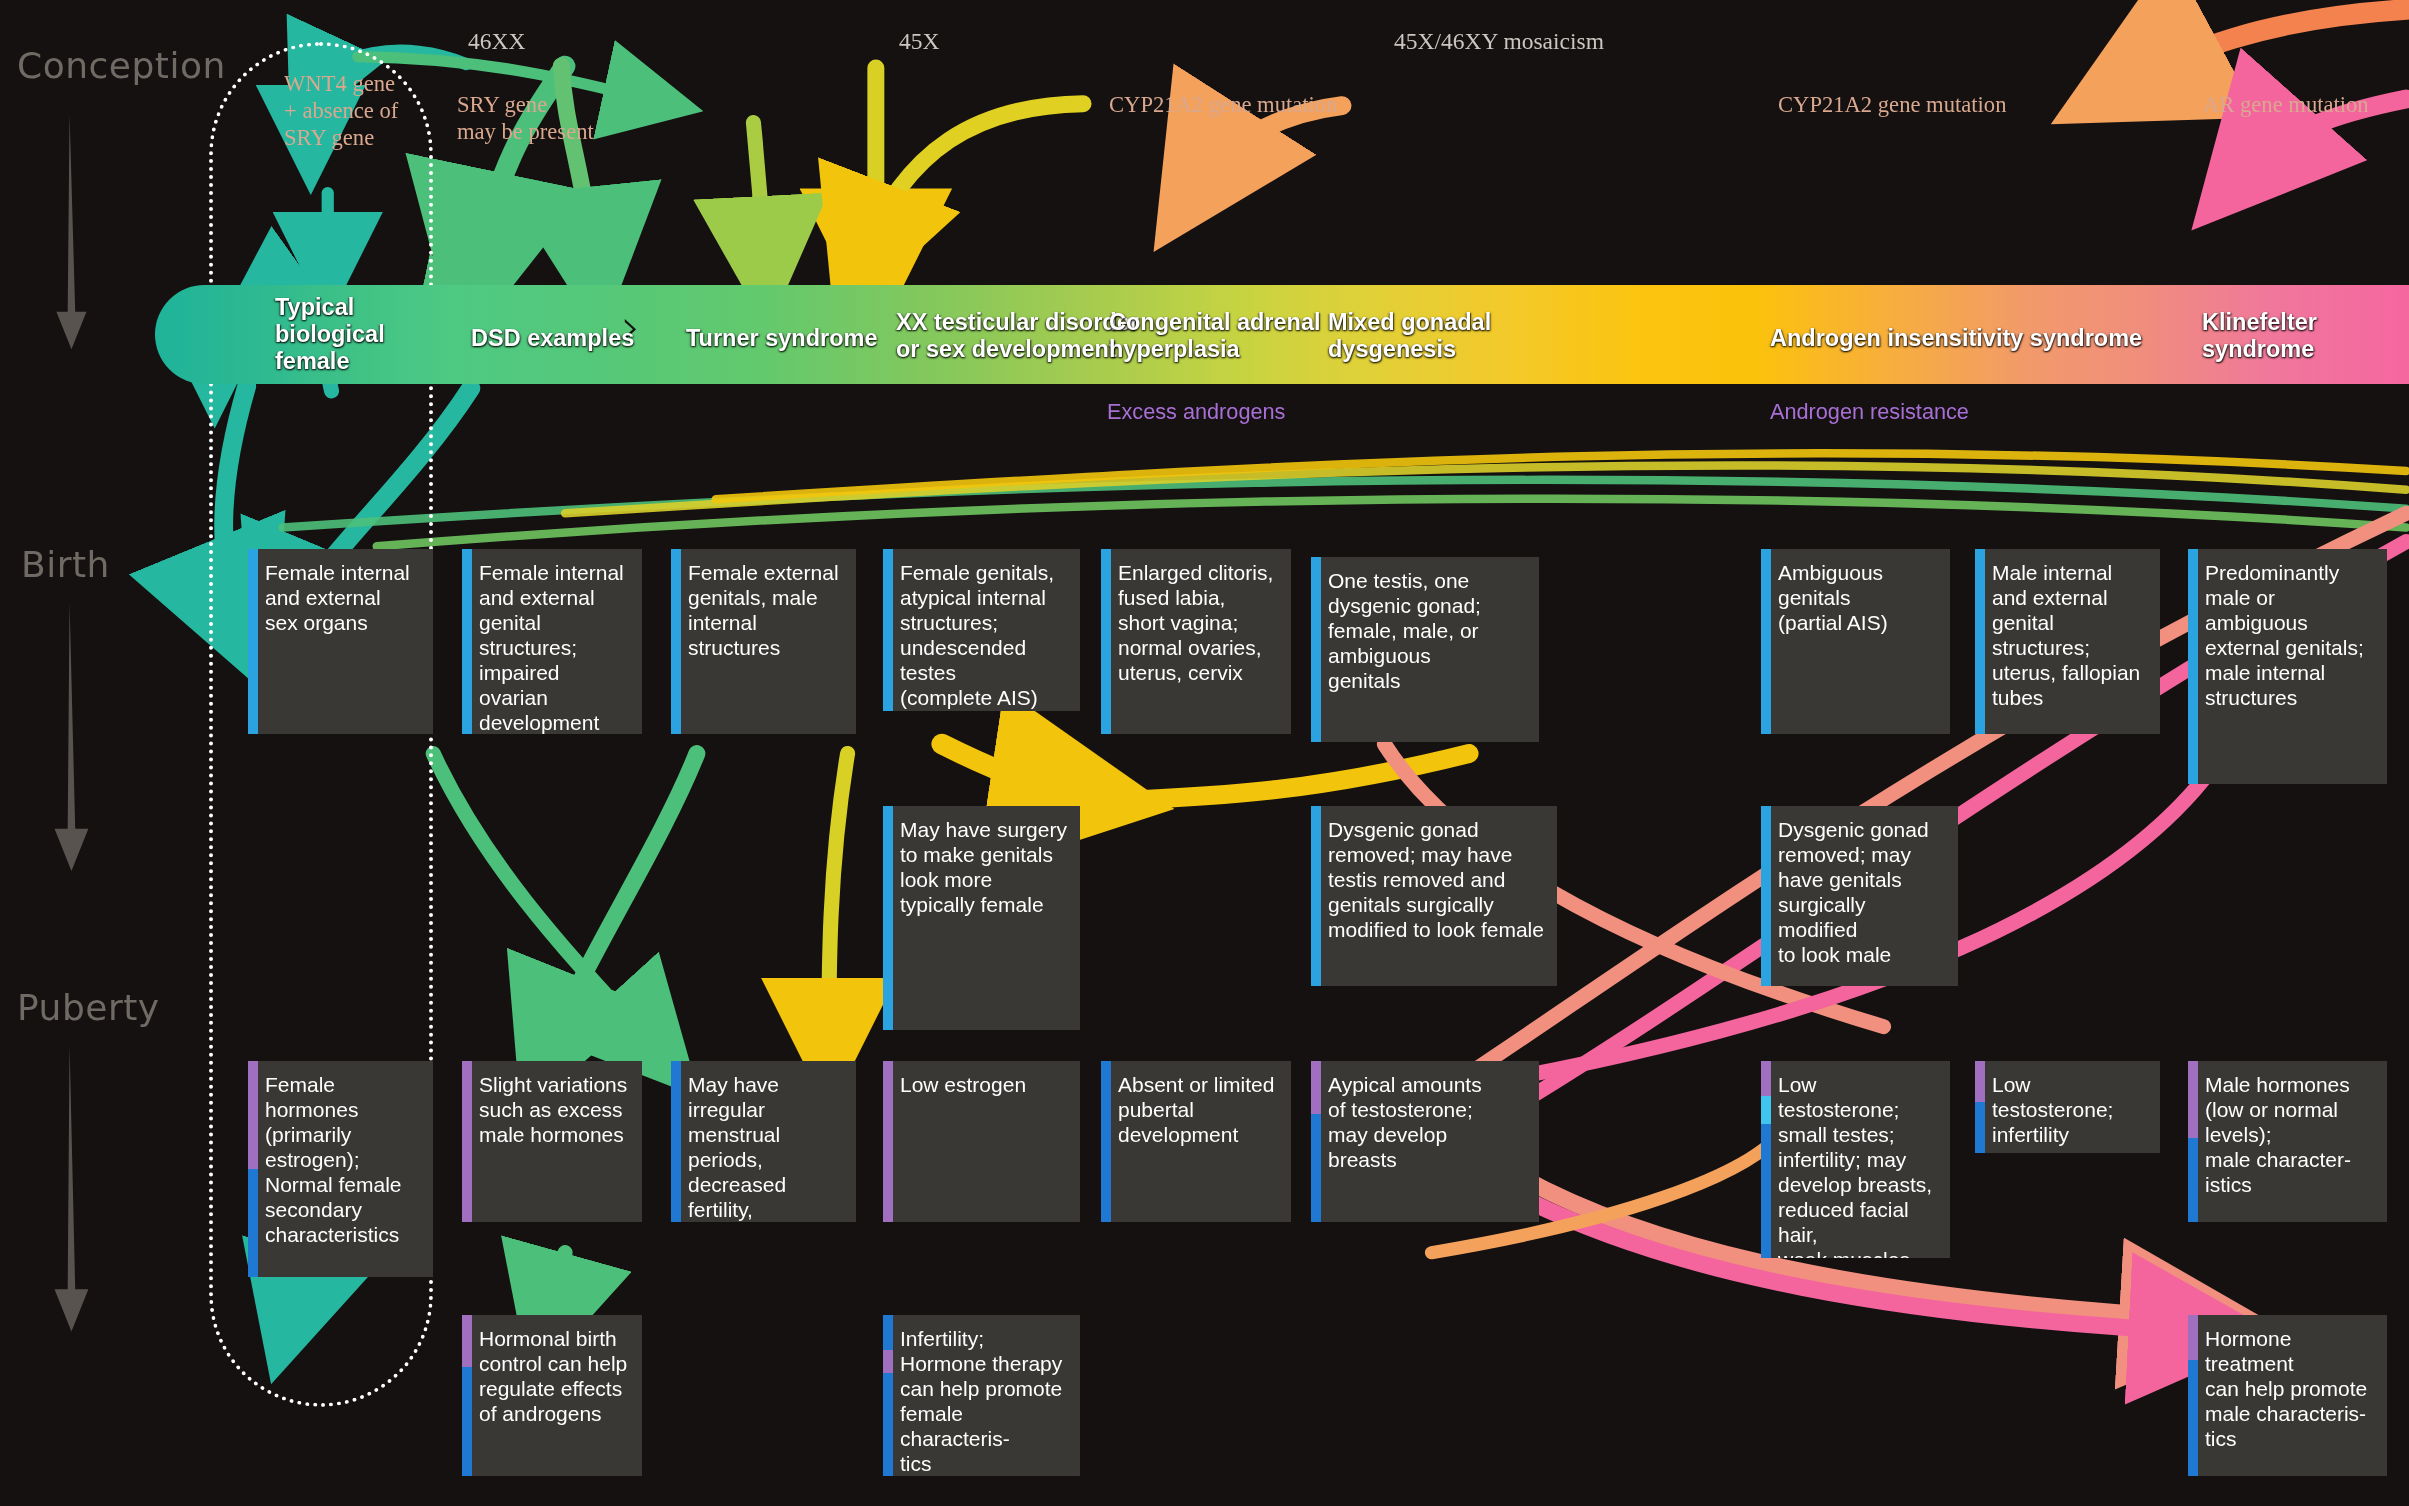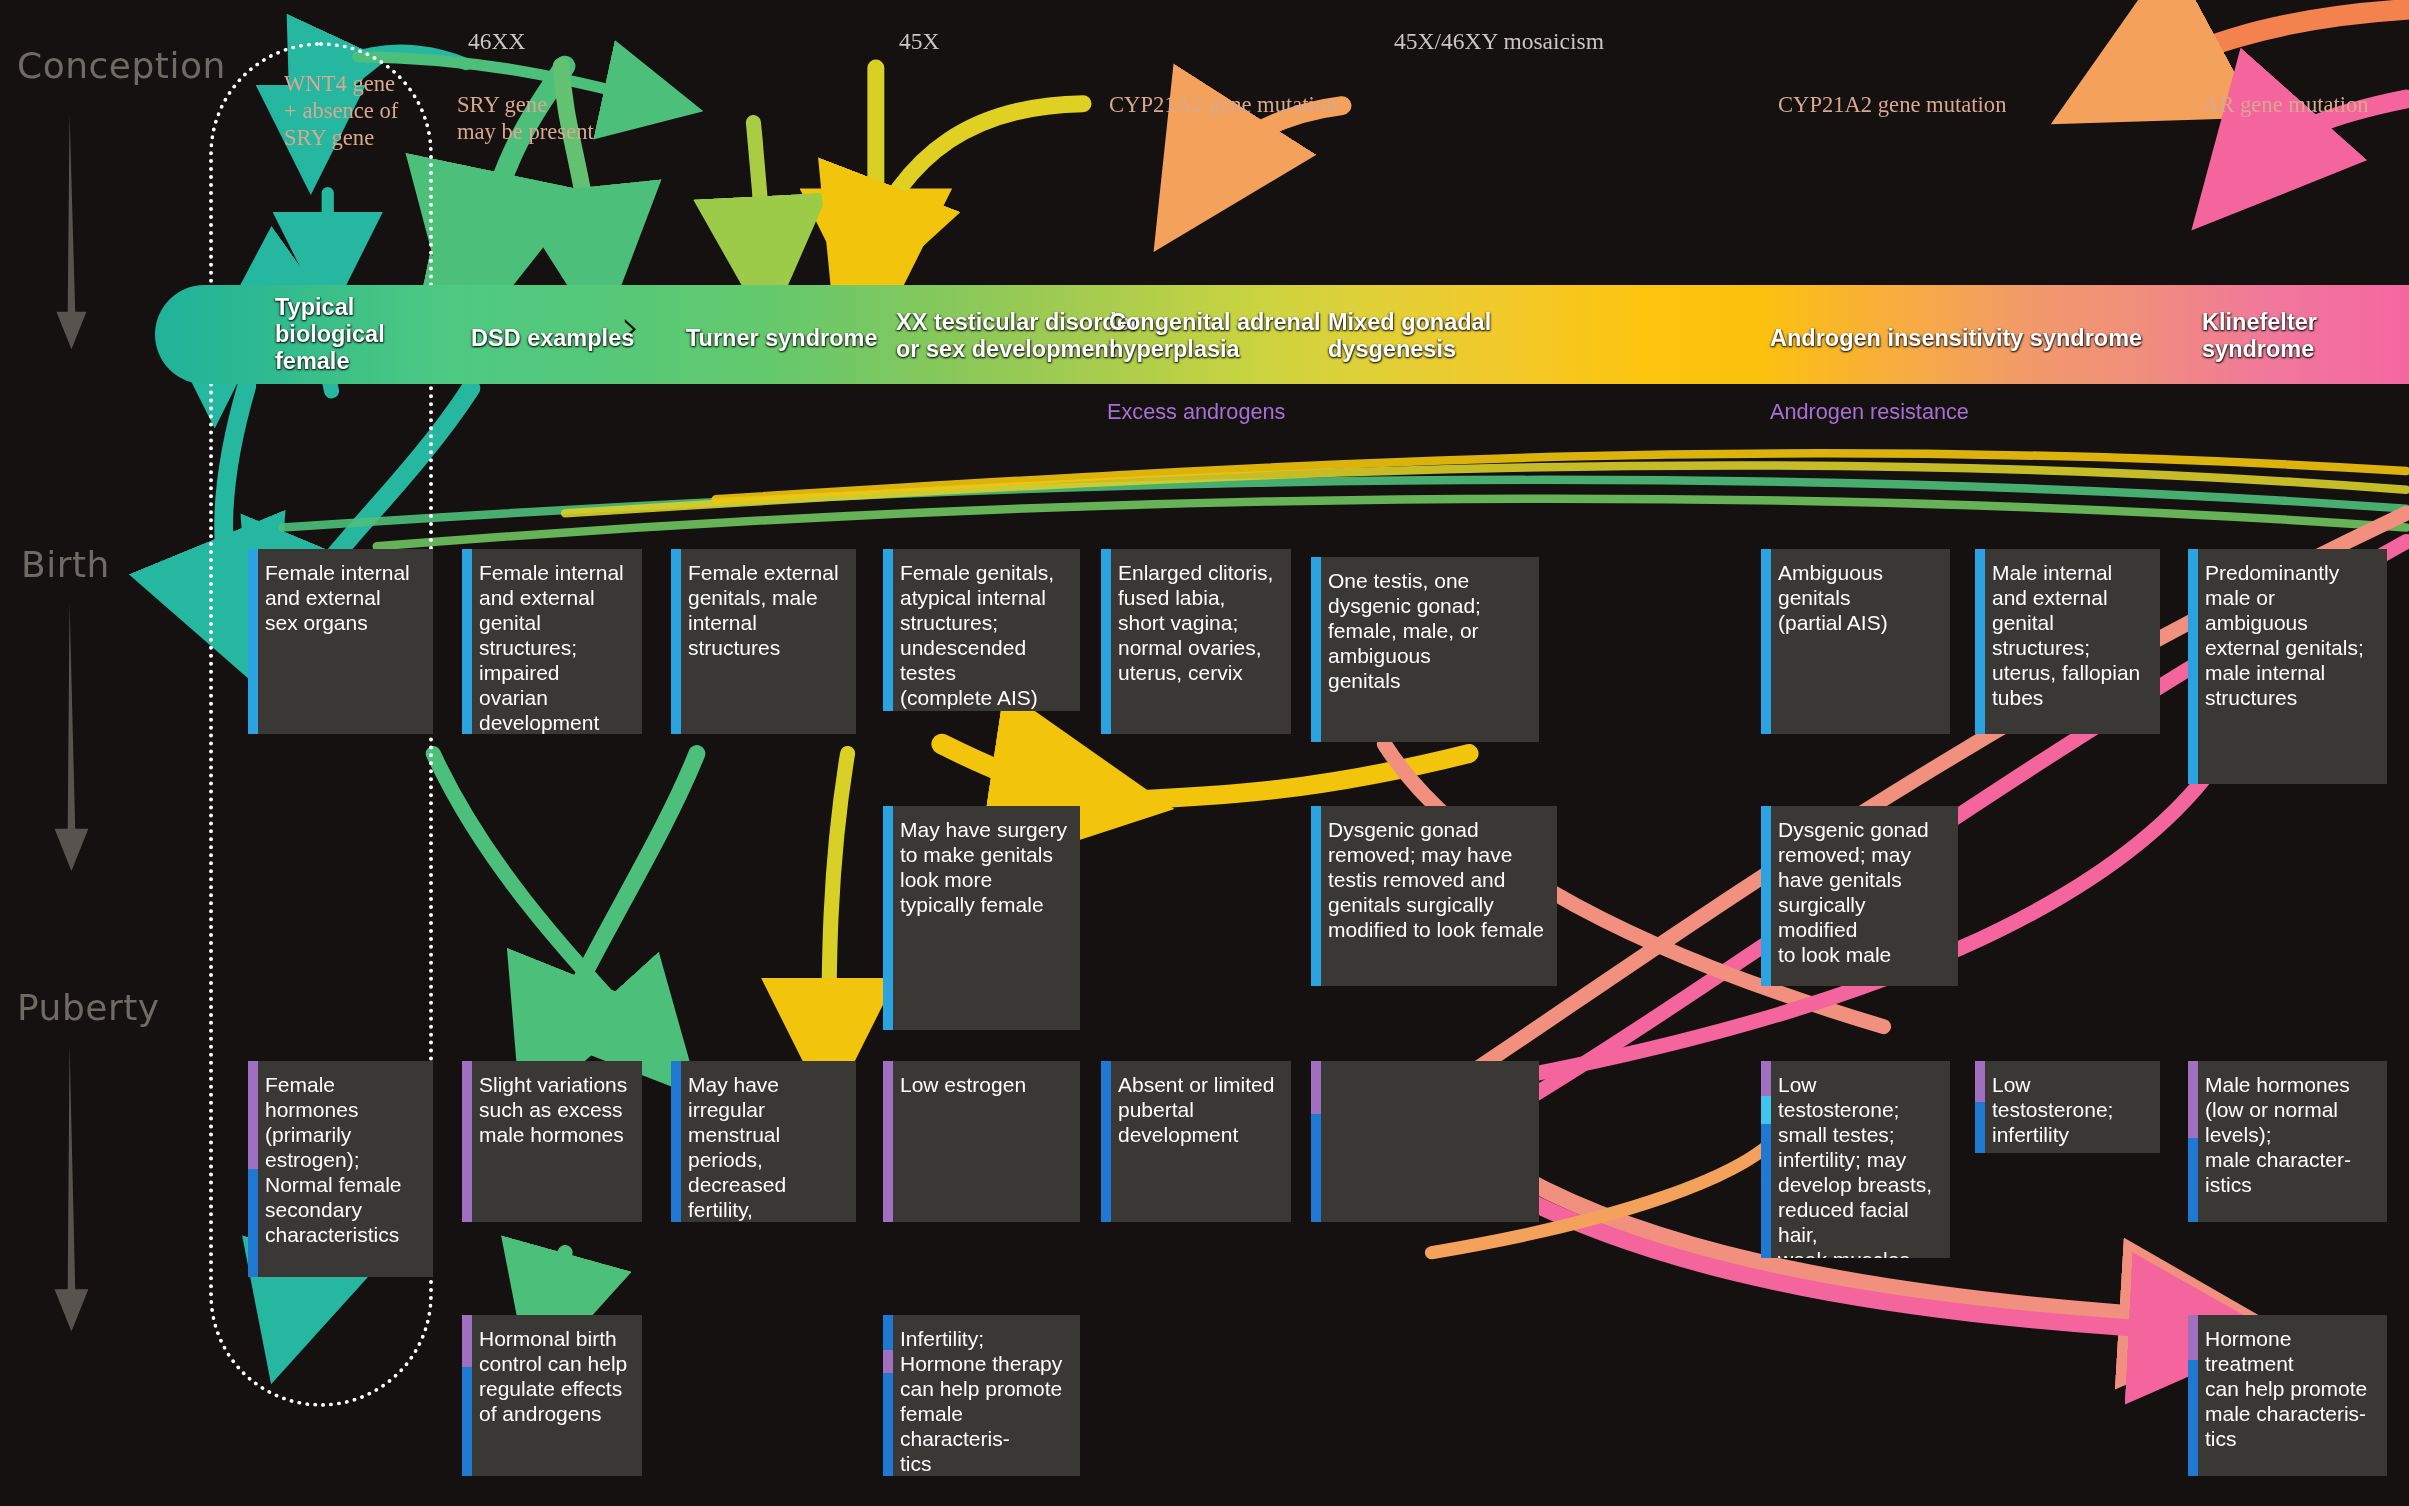--- a/index.html
+++ b/index.html
@@ -341,21 +341,24 @@
 male hormones</div></div>
       <div class="box" style="left: 671px; top: 1061px; width: 185px; height: 161px;"><div class="bar" style="background: rgb(31, 120, 209);"></div><div>May have
 irregular
 menstrual periods,
 decreased fertility,
 excess body hair</div></div>
       <div class="box" style="left: 883px; top: 1061px; width: 197px; height: 161px;"><div class="bar" style="background: rgb(160, 111, 192);"></div><div>Low estrogen</div></div>
       <div class="box" style="left: 1101px; top: 1061px; width: 190px; height: 161px;"><div class="bar" style="background: rgb(31, 120, 209);"></div><div>Absent or limited
 pubertal
 development</div></div>
-      <div class="box" style="left: 1311px; top: 1061px; width: 228px; height: 161px;"><div class="bar" style="background: linear-gradient(rgb(160, 111, 192) 0px, rgb(160, 111, 192) 33%, rgb(31, 120, 209) 33%, rgb(31, 120, 209) 100%);"></div></div>
+      <div class="box" style="left: 1311px; top: 1061px; width: 228px; height: 161px;"><div class="bar" style="background: linear-gradient(rgb(160, 111, 192) 0px, rgb(160, 111, 192) 33%, rgb(31, 120, 209) 33%, rgb(31, 120, 209) 100%);"></div><div>Aypical amounts
+of testosterone;
+may develop
+breasts</div></div>
       <div class="box" style="left: 1761px; top: 1061px; width: 189px; height: 197px;"><div class="bar" style="background: linear-gradient(rgb(160, 111, 192) 0px, rgb(160, 111, 192) 18%, rgb(62, 198, 240) 18%, rgb(62, 198, 240) 32%, rgb(31, 120, 209) 32%, rgb(31, 120, 209) 100%);"></div><div>Low testosterone;
 small testes;
 infertility; may
 develop breasts,
 reduced facial hair,
 weak muscles</div></div>
       <div class="box" style="left: 1975px; top: 1061px; width: 185px; height: 92px;"><div class="bar" style="background: linear-gradient(rgb(160, 111, 192) 0px, rgb(160, 111, 192) 45%, rgb(31, 120, 209) 45%, rgb(31, 120, 209) 100%);"></div><div>Low testosterone;
 infertility</div></div>
       <div class="box" style="left: 2188px; top: 1061px; width: 199px; height: 161px;"><div class="bar" style="background: linear-gradient(rgb(160, 111, 192) 0px, rgb(160, 111, 192) 48%, rgb(31, 120, 209) 48%, rgb(31, 120, 209) 100%);"></div><div>Male hormones
 (low or normal

